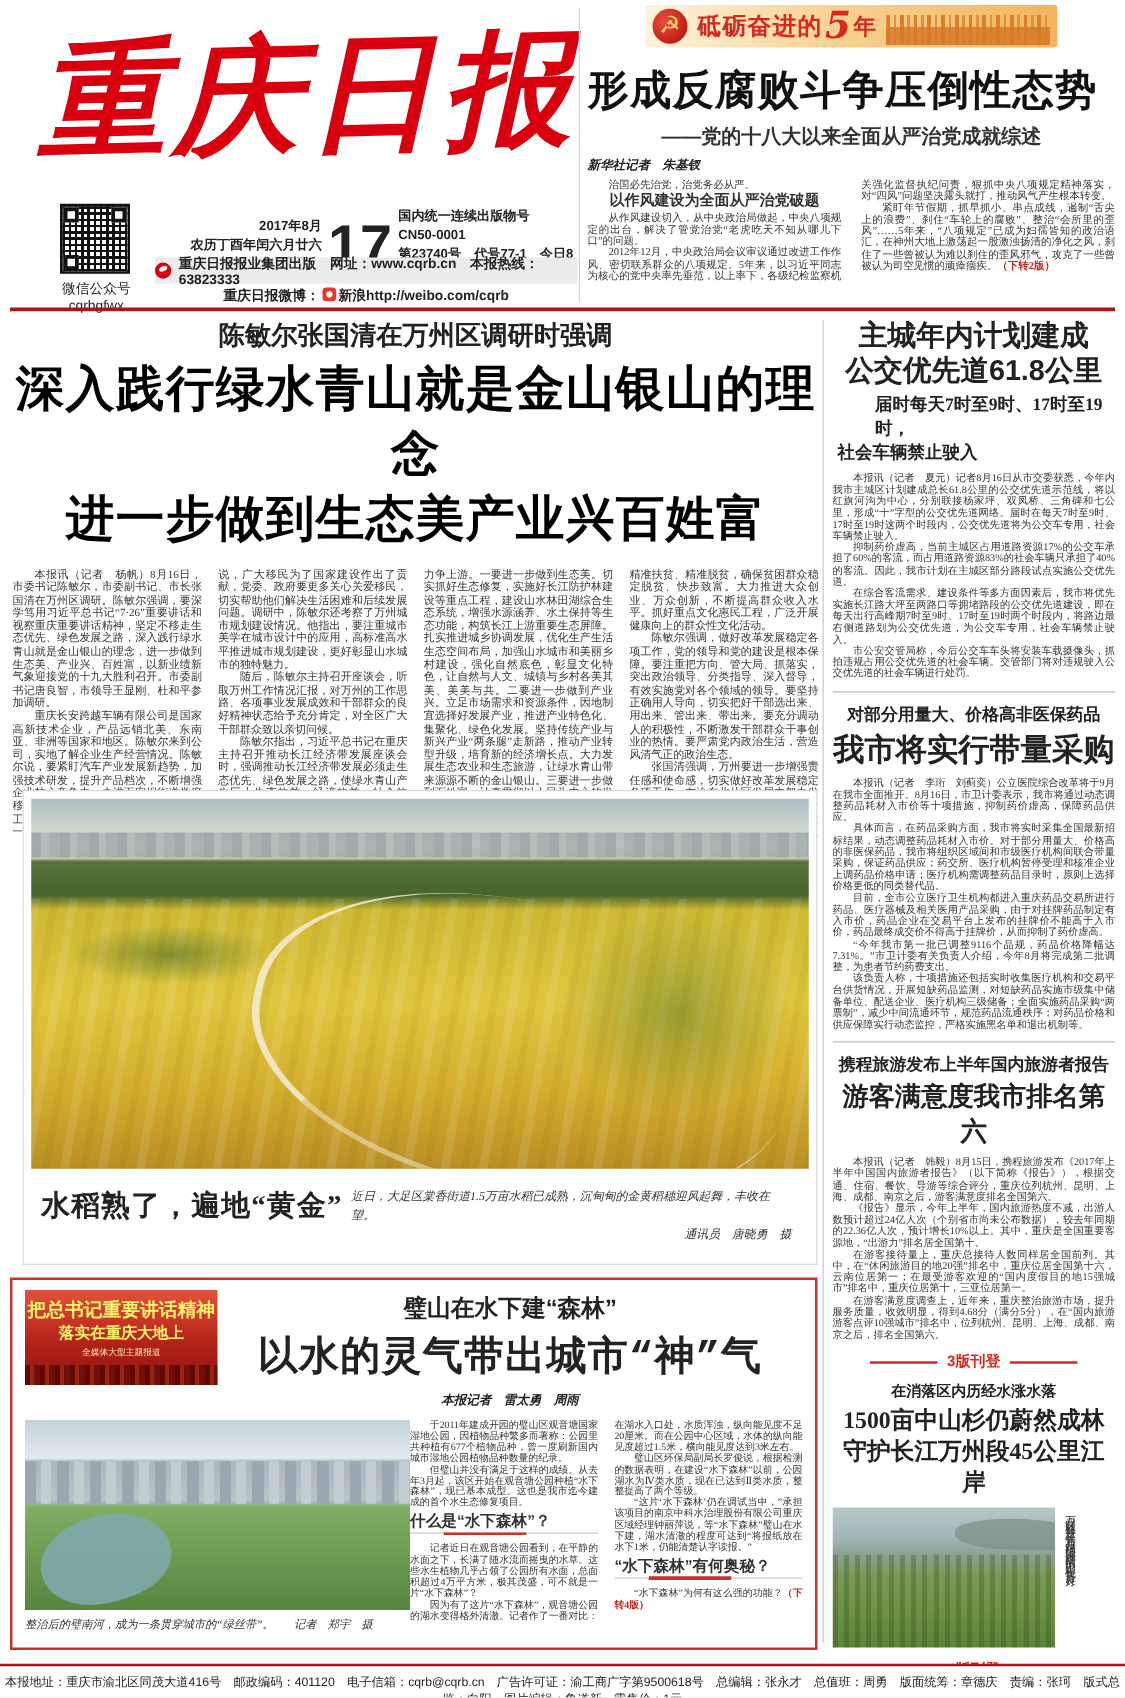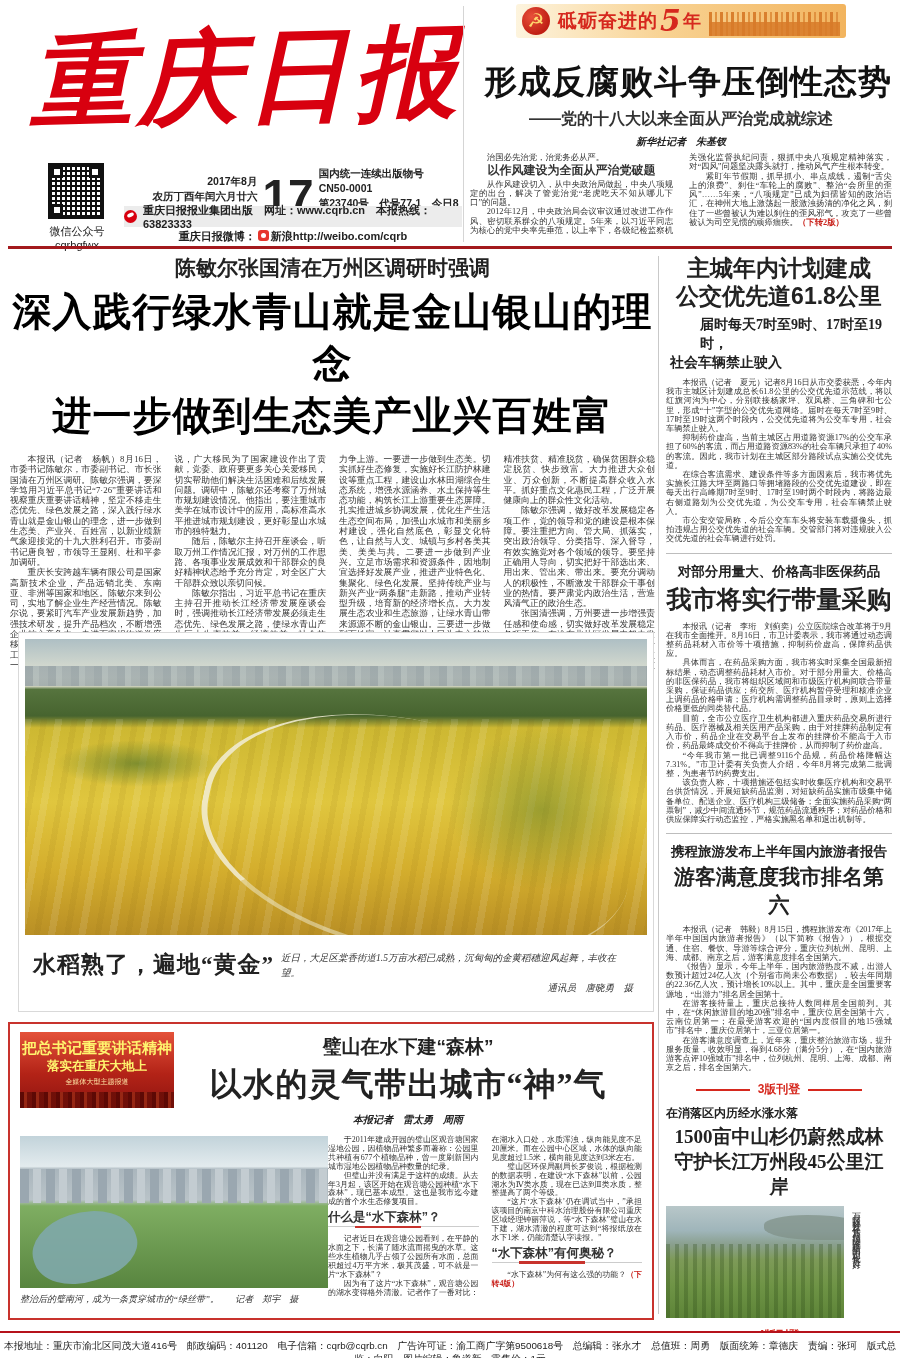--- a/index.html
+++ b/index.html
@@ -43,23 +43,23 @@
   .emblem { width:28px; height:28px; border-radius:50%; background:radial-gradient(circle at 35% 35%,#e8503a,#c01f14 70%);
             color:#ffd76e; font-size:19px; line-height:28px; text-align:center; flex:0 0 28px; }
   .banner5 .b-prefix { font-family:"Liberation Sans",sans-serif; font-weight:bold; font-size:19px; color:#d6281e; margin-left:8px; letter-spacing:1px; }
   .banner5 .b-big { font-family:"DejaVu Serif",serif; font-style:italic; font-weight:bold; font-size:30px; color:#d6281e; margin:0 2px; line-height:28px; }
   .banner5 .b-suffix { font-family:"Liberation Sans",sans-serif; font-weight:bold; font-size:18px; color:#d6281e; }
   .skyline { flex:1; height:24px; margin-left:8px; align-self:flex-end;
              background:
                linear-gradient(0deg, rgba(216,122,40,.85) 0 60%, rgba(216,122,40,0) 60%),
                repeating-linear-gradient(90deg,#d97f2e 0 3px, rgba(0,0,0,0) 3px 6px, #e0913f 6px 8px, rgba(0,0,0,0) 8px 11px); }
   .tr-headline { font-family:"Liberation Sans",sans-serif; font-weight:900; font-size:33px; letter-spacing:1px;
-                 text-align:right; margin-top:22px; color:#111; }
+                 text-align:left; margin-top:12px; color:#111; }
   .tr-deck { text-align:center; font-family:"Liberation Sans",sans-serif; font-size:16px; font-weight:bold; color:#333; margin-top:4px; }
-  .tr-byline { text-align:center; font-size:10px; font-weight:bold; font-style:italic; margin:5px 0 4px; }
+  .tr-byline { text-align:left; font-size:10px; font-weight:bold; font-style:italic; margin:5px 0 4px; }
   .tr-cols { column-count:2; column-gap:16px; height:118px; overflow:hidden;
              font-size:8.4px; line-height:9.3px; text-align:justify; color:#333; }
   .tr-cols p { text-indent:2em; }
   .tr-sub { font-family:"Liberation Sans",sans-serif; font-weight:bold; font-size:12px; text-align:center; margin:4px 0; text-indent:0 !important; }
   .jump { color:#c9201a; font-weight:bold; }
 
   .red-rule { position:absolute; left:8px; top:246px; width:884px; height:3px; background:#a3191d; }
 
   
   .lead { position:absolute; left:10px; top:254px; width:645px; }
@@ -78,21 +78,21 @@
   .ra-title { text-align:center; font-family:"Liberation Sans",sans-serif; font-weight:900; font-size:23px; line-height:28px; }
   .ra-sub { font-weight:bold; font-size:14px; line-height:19px; margin:5px 0 6px; font-family:"Liberation Serif",serif; }
   .ra-sub .s1 { padding-left:34px; } .ra-sub .s2 { padding-left:4px; }
   .rail-hr { border:0; border-top:1px solid #bdbdbd; margin:9px 0; }
   .rb-kicker { text-align:center; font-family:"Liberation Sans",sans-serif; font-weight:bold; font-size:13.5px; margin-bottom:2px; }
   .rb-title { text-align:center; font-family:"Liberation Sans",sans-serif; font-weight:900; font-size:25px; margin-bottom:6px; }
   .rc-title { text-align:center; font-family:"Liberation Sans",sans-serif; font-weight:900; font-size:21px; margin-bottom:6px; }
   .band { display:flex; align-items:center; justify-content:center; color:#d6281e;
           font-family:"Liberation Sans",sans-serif; font-weight:bold; font-size:12px; margin:9px 0 7px; }
   .band::before,.band::after { content:""; height:1.5px; background:#d6281e; width:54px; margin:0 8px; }
-  .rd-kicker { text-align:left; font-family:"Liberation Sans",sans-serif; font-weight:bold; font-size:12px; margin-bottom:2px; }
+  .rd-kicker { text-align:center; font-family:"Liberation Sans",sans-serif; font-weight:bold; font-size:12px; margin-bottom:2px; }
   .rd-title { text-align:center; font-family:"Liberation Serif",serif; font-weight:900; font-size:19px; line-height:25px; }
   .rd-photo-row { display:flex; margin-top:7px; }
   .cypress-photo { width:178px; height:112px; position:relative; overflow:hidden;
        background:
          linear-gradient(180deg,#b8c7c9 0%,#9fb5ba 22%,#8aa08f 34%,#7d9a58 48%,#6f9446 70%,#5d8438 100%); }
   .cypress-photo::before { content:""; position:absolute; left:0; top:34%; width:100%; height:66%;
        background:repeating-linear-gradient(90deg, rgba(40,70,20,.28) 0 4px, rgba(0,0,0,0) 4px 9px); }
   .cypress-photo::after { content:""; position:absolute; left:55%; top:8%; width:60%; height:22%;
        background:#7d8f85; border-radius:40% 60% 30% 50%; opacity:.7; }
   .v-caption { writing-mode:vertical-rl; font-size:8.5px; line-height:13px; letter-spacing:2px;
@@ -126,21 +126,21 @@
   .bsx-row1 { display:flex; }
   .theme-card { width:154px; height:76px; flex:0 0 154px; position:relative; overflow:hidden; text-align:center;
        background:linear-gradient(180deg,#e4523a 0%,#b32317 55%,#8f1410 100%); color:#fff8e4; }
   .theme-card .t1 { font-family:"Liberation Sans",sans-serif; font-weight:bold; font-size:15px; margin-top:7px; color:#fff46e; }
   .theme-card .t2 { font-family:"Liberation Sans",sans-serif; font-weight:bold; font-size:12.5px; color:#fff46e; }
   .theme-card .t3 { font-size:7px; color:#ffe8a8; margin-top:2px; }
   .theme-card .t-sky { position:absolute; left:0; bottom:0; width:100%; height:16px;
        background:repeating-linear-gradient(90deg, rgba(90,8,4,.95) 0 4px, rgba(150,40,20,.9) 4px 7px, rgba(110,15,8,.95) 7px 12px); }
   .bsx-head { flex:1; text-align:center; padding-top:2px; }
   .bsx-kicker { font-family:"Liberation Sans",sans-serif; font-weight:bold; font-size:19px; }
-  .bsx-title { font-family:Liberation Serif, serif; font-weight:900; font-size:32px; letter-spacing:1px; margin-top:3px; }
+  .bsx-title { font-family:Liberation Mono, monospace; font-weight:900; font-size:32px; letter-spacing:1px; margin-top:3px; }
   .bsx-byline { font-size:10px; font-weight:bold; font-style:italic; margin-top:6px; }
   .bsx-row2 { display:flex; margin-top:9px; }
   .bsx-left { width:308px; flex:0 0 308px; }
   .city-photo { height:152px; position:relative; overflow:hidden;
       background:linear-gradient(180deg,#c2d3da 0%,#e3ebee 20%,#aab6bd 22%,#b9c3c8 42%,#7fae62 46%,#58853f 100%); }
   .city-photo::before { content:""; position:absolute; left:0; top:22%; width:100%; height:22%;
       background:repeating-linear-gradient(90deg,#9aa7b0 0 9px, rgba(0,0,0,0) 9px 13px, #c3ccd1 13px 21px, rgba(0,0,0,0) 21px 26px); }
   .city-photo::after { content:""; position:absolute; left:4%; top:50%; width:34%; height:46%;
       background:#7fa8ab; border-radius:50% 60% 45% 55%; transform:rotate(-18deg); opacity:.9; }
   .city-cap { font-size:9px; font-style:italic; margin-top:5px; color:#333; }

